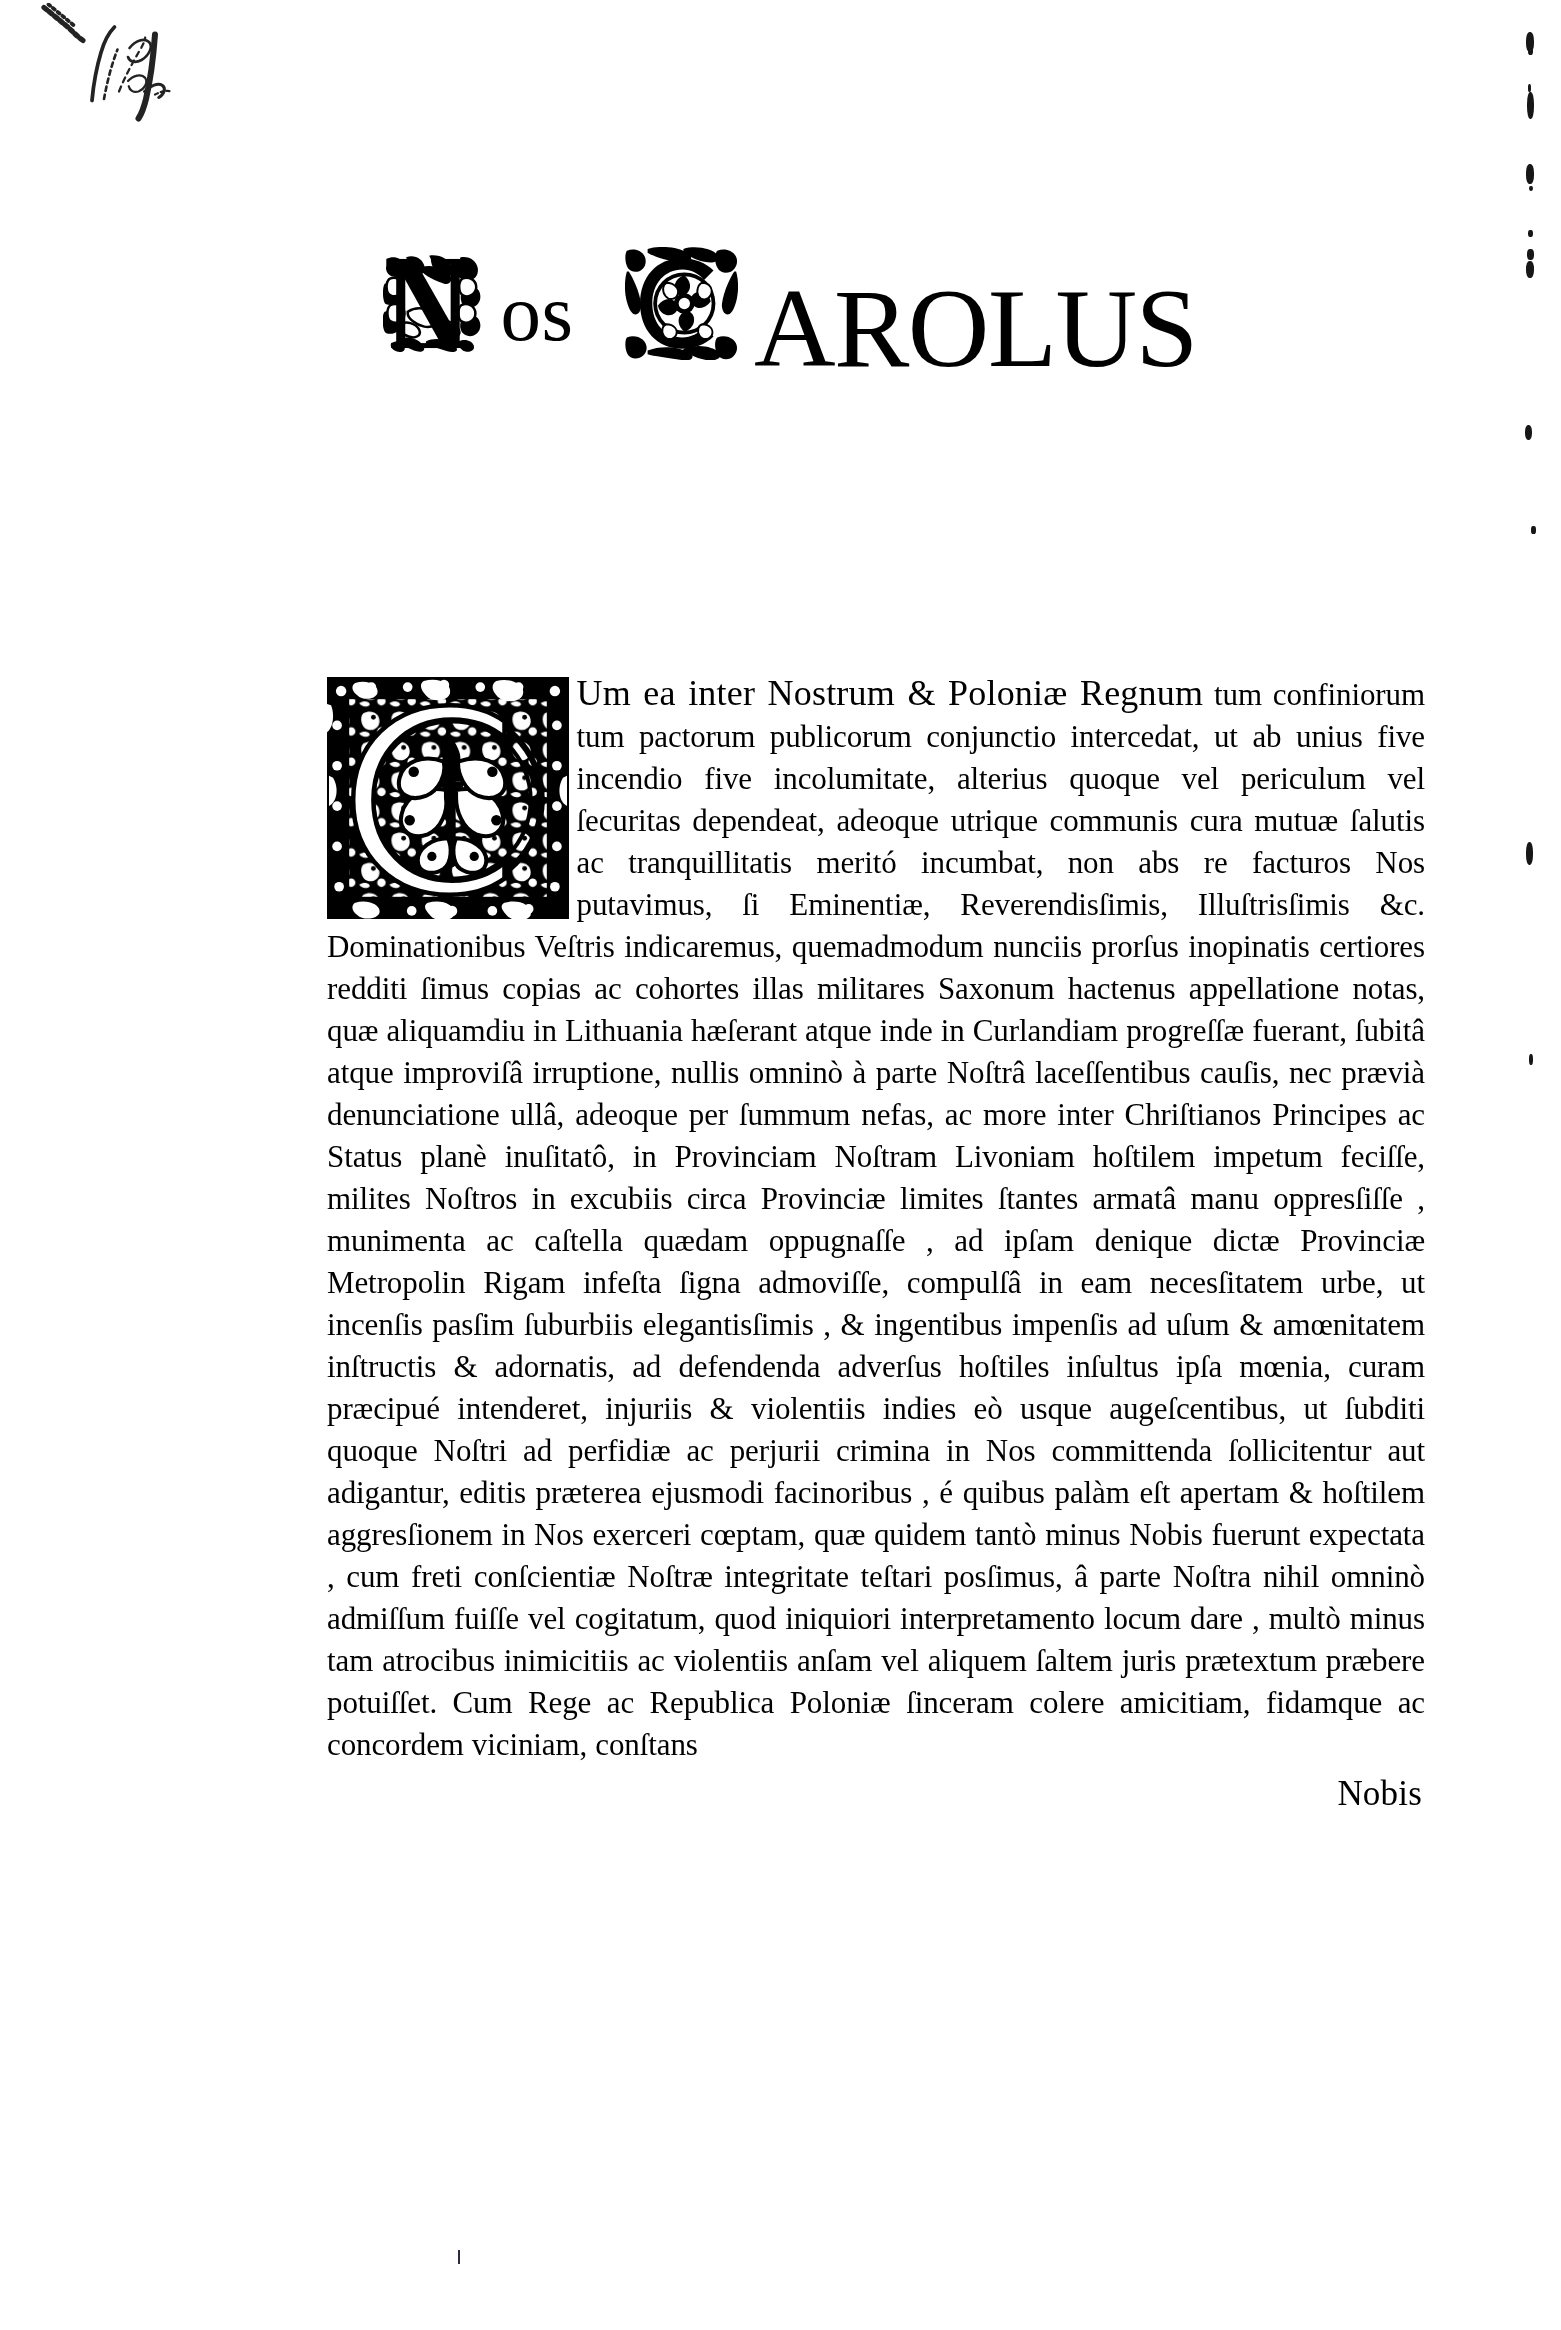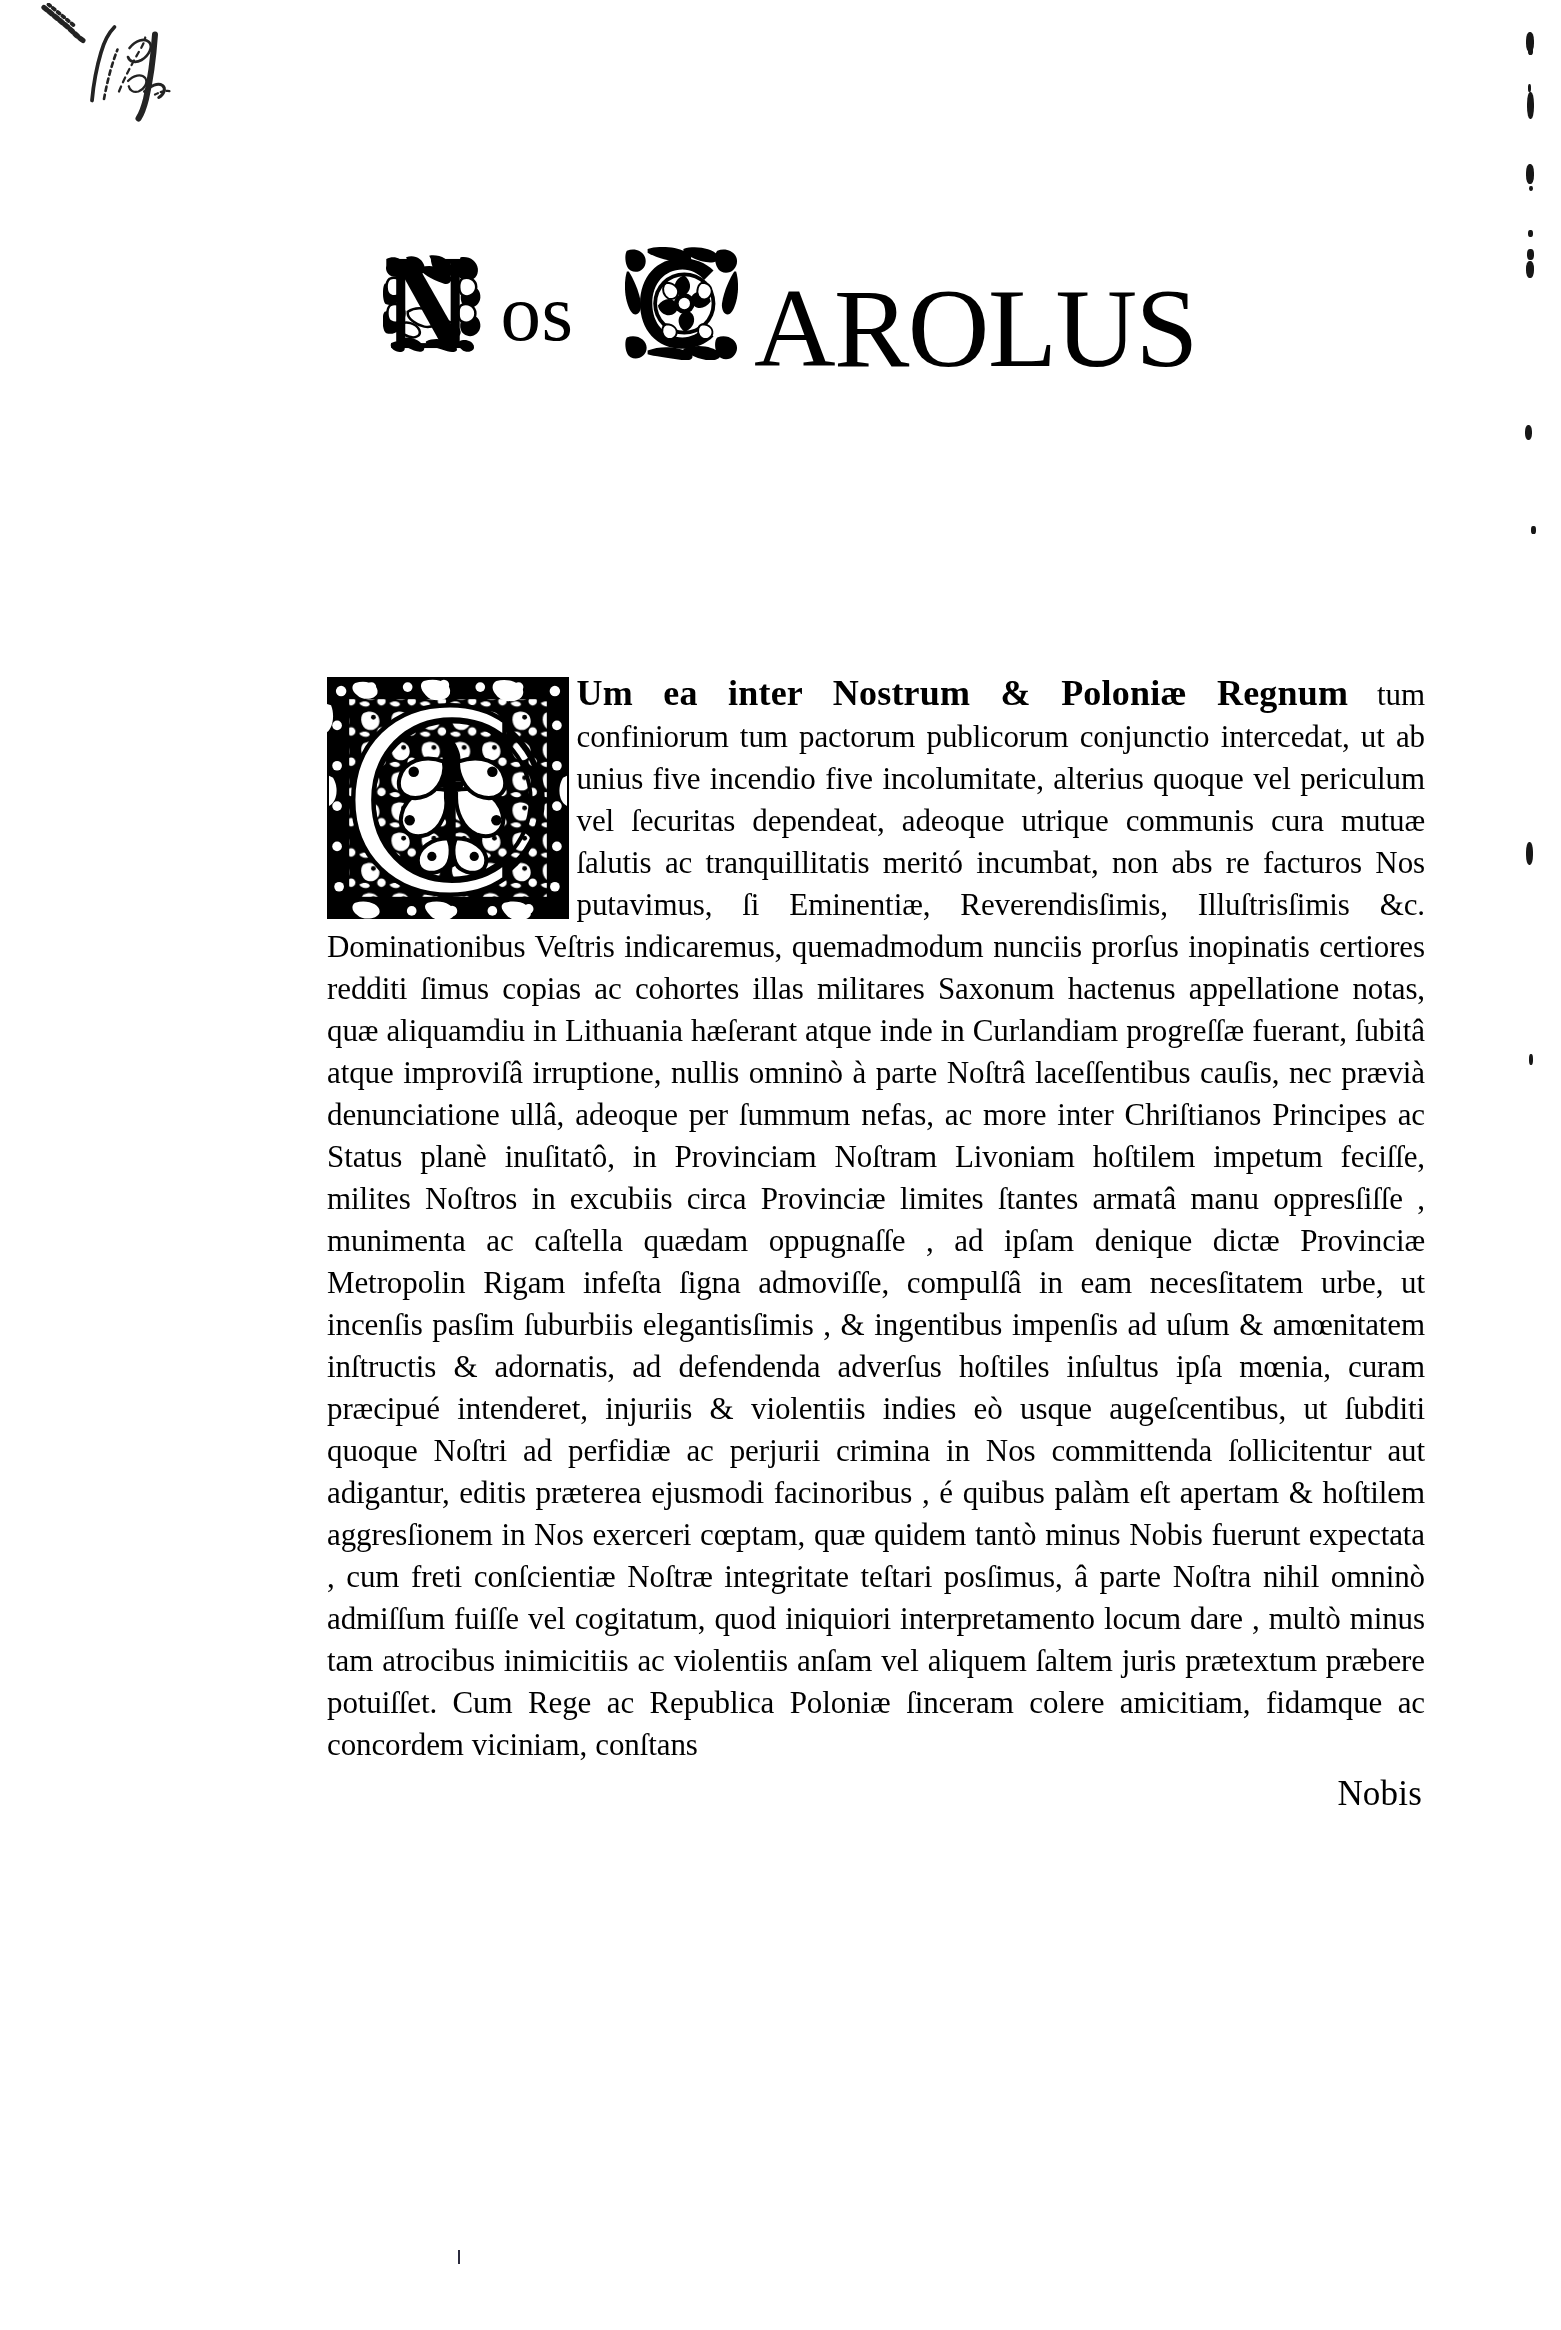--- a/index.html
+++ b/index.html
@@ -127,21 +127,20 @@
     line-height: 42px;
     text-align: justify;
     text-justify: inter-word;
     letter-spacing: -0.1px;
     word-spacing: 0.4px;
     font-family: "Liberation Serif", "DejaVu Serif", serif;
   }
   .body-text .firstline {
     font-size: 36px;
     letter-spacing: 0.2px;
-    font-weight: bold;
   }
   .catchword {
     text-align: right;
     font-size: 35px;
     margin-top: 7.5px;
     letter-spacing: 0.2px;
     padding-right: 3px;
   }
 
   .bottom-speck {

